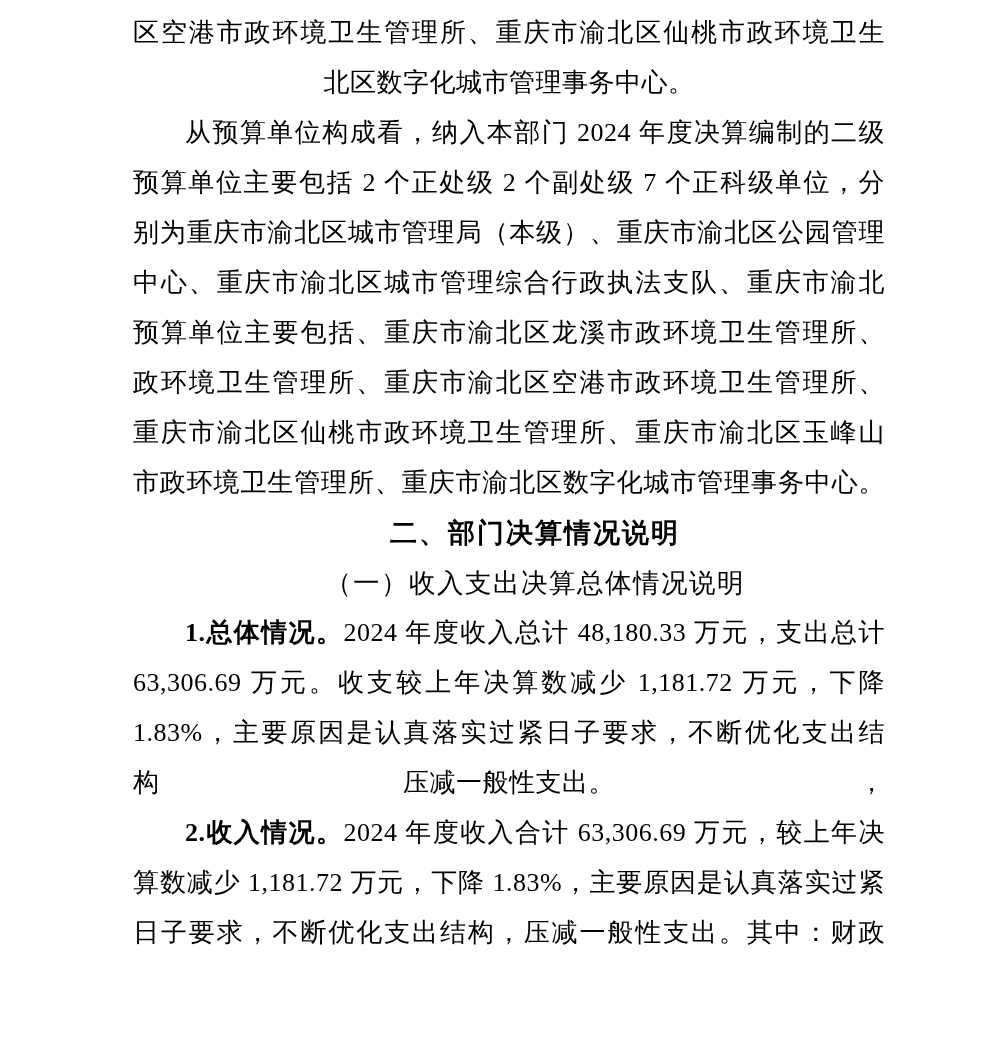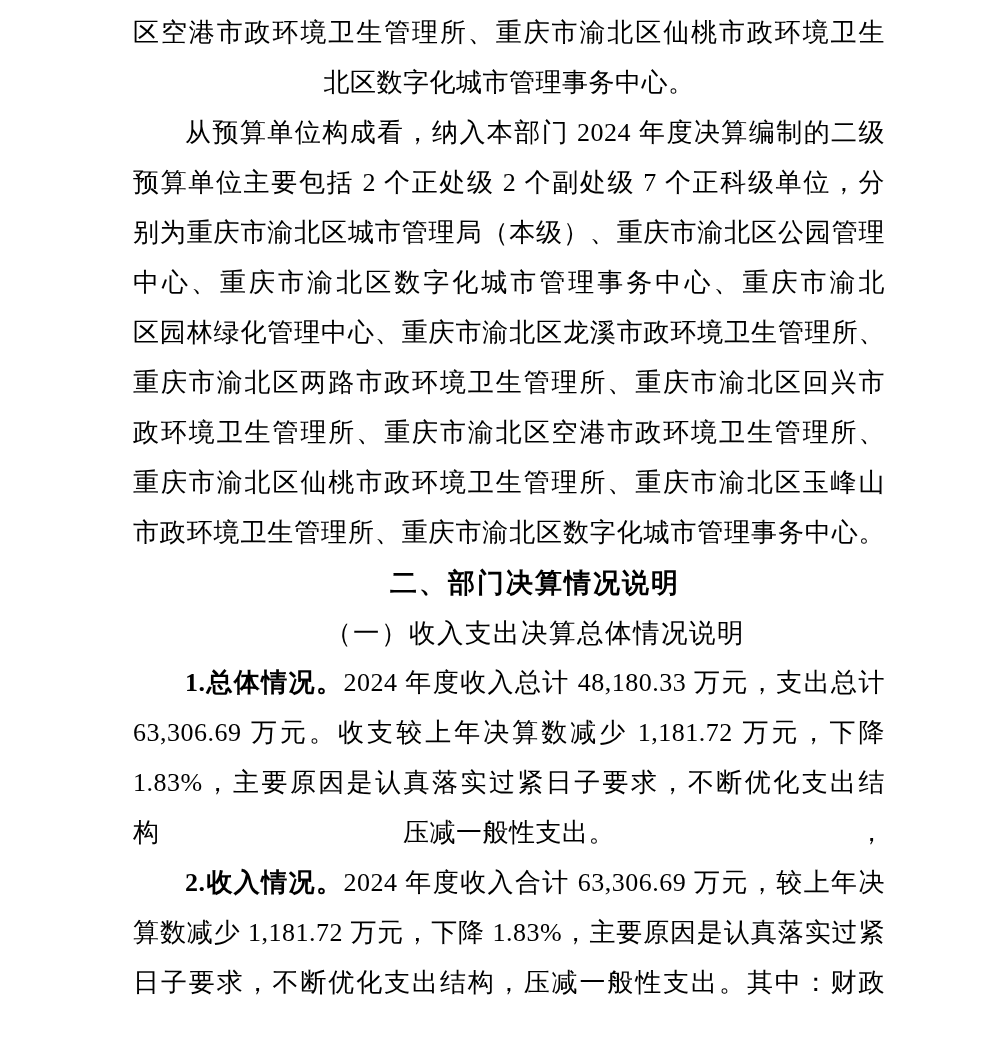--- a/index.html
+++ b/index.html
@@ -54,23 +54,22 @@
 </head>
 <body>
 
 <div class="page" style="background: rgb(255, 255, 255);">
   <div class="text-column" style="color: rgb(0, 0, 0);">
       <div class="line just"><span class="seg">区空港市政环境卫生管理所、重庆市渝北区仙桃市政环境卫生</span></div>
       <div class="line"><span class="seg">北区数字化城市管理事务中心。</span></div>
       <div class="line just ind"><span class="seg">从预算单位构成看，纳入本部门 2024 年度决算编制的二级</span></div>
       <div class="line just"><span class="seg">预算单位主要包括 2 个正处级 2 个副处级 7 个正科级单位，分</span></div>
       <div class="line just"><span class="seg">别为重庆市渝北区城市管理局（本级）、重庆市渝北区公园管理</span></div>
-      <div class="line just"><span class="seg">中心、重庆市渝北区数字化城市管理事务中心、重庆市渝北</span></div>
-      <div class="line just"><span class="seg">区园林绿化管理中心、重庆市渝北区龙溪市政环境卫生管理所、</span></div>
-      <div class="line just"><span class="seg">重庆市渝北区两路市政环境卫生管理所、重庆市渝北区回兴市</span></div>
+      <div class="line just"><span class="seg">中心、重庆市渝北区城市管理综合行政执法支队、重庆市渝北</span></div>
+      <div class="line just"><span class="seg">预算单位主要包括、重庆市渝北区龙溪市政环境卫生管理所、</span></div>
       <div class="line just"><span class="seg">政环境卫生管理所、重庆市渝北区空港市政环境卫生管理所、</span></div>
       <div class="line just"><span class="seg">重庆市渝北区仙桃市政环境卫生管理所、重庆市渝北区玉峰山</span></div>
       <div class="line just"><span class="seg">市政环境卫生管理所、重庆市渝北区数字化城市管理事务中心。</span></div>
       <div class="line ind h1"><span class="seg b">二、部门决算情况说明</span></div>
       <div class="line ind h2"><span class="seg">（一）收入支出决算总体情况说明</span></div>
       <div class="line just ind"><span class="seg b">1.总体情况。</span><span class="seg">2024 年度收入总计 48,180.33 万元，支出总计</span></div>
       <div class="line just"><span class="seg">63,306.69 万元。收支较上年决算数减少 1,181.72 万元，下降</span></div>
       <div class="line just"><span class="seg">1.83%，主要原因是认真落实过紧日子要求，不断优化支出结构，</span></div>
       <div class="line"><span class="seg">压减一般性支出。</span></div>
       <div class="line just ind"><span class="seg b">2.收入情况。</span><span class="seg">2024 年度收入合计 63,306.69 万元，较上年决</span></div>

